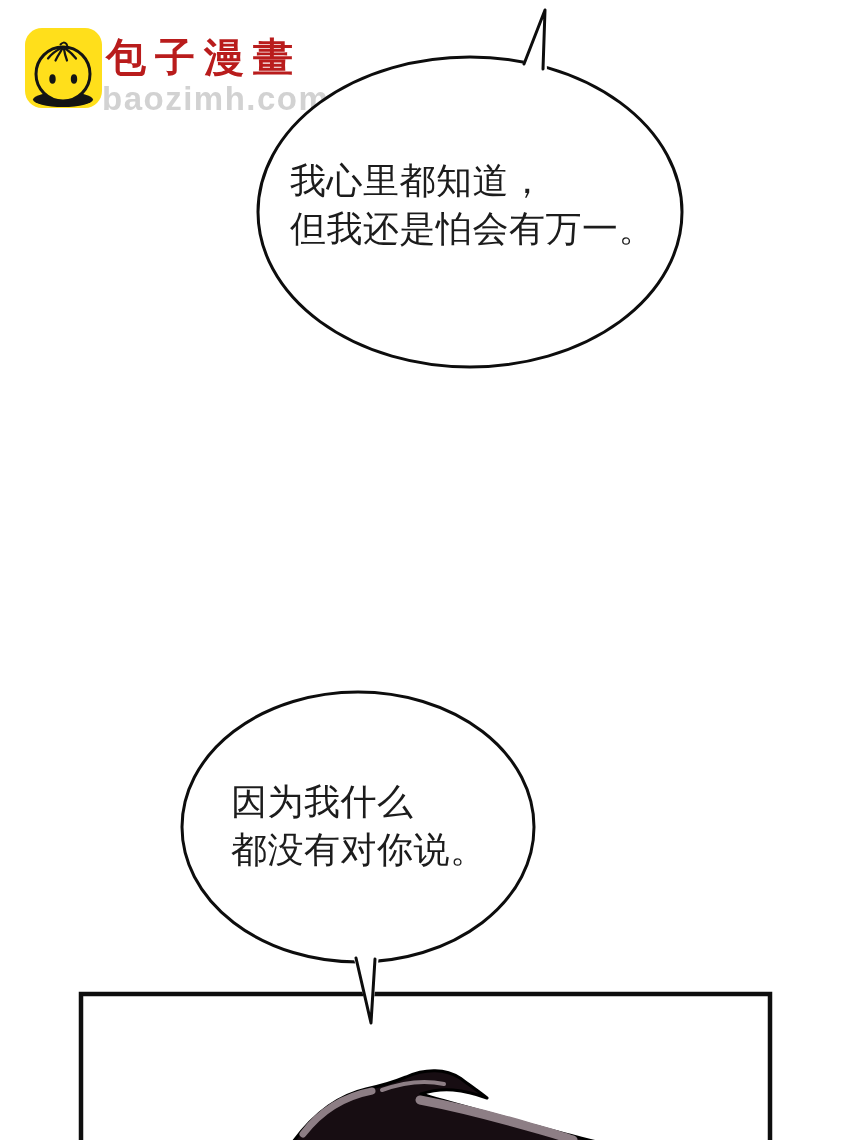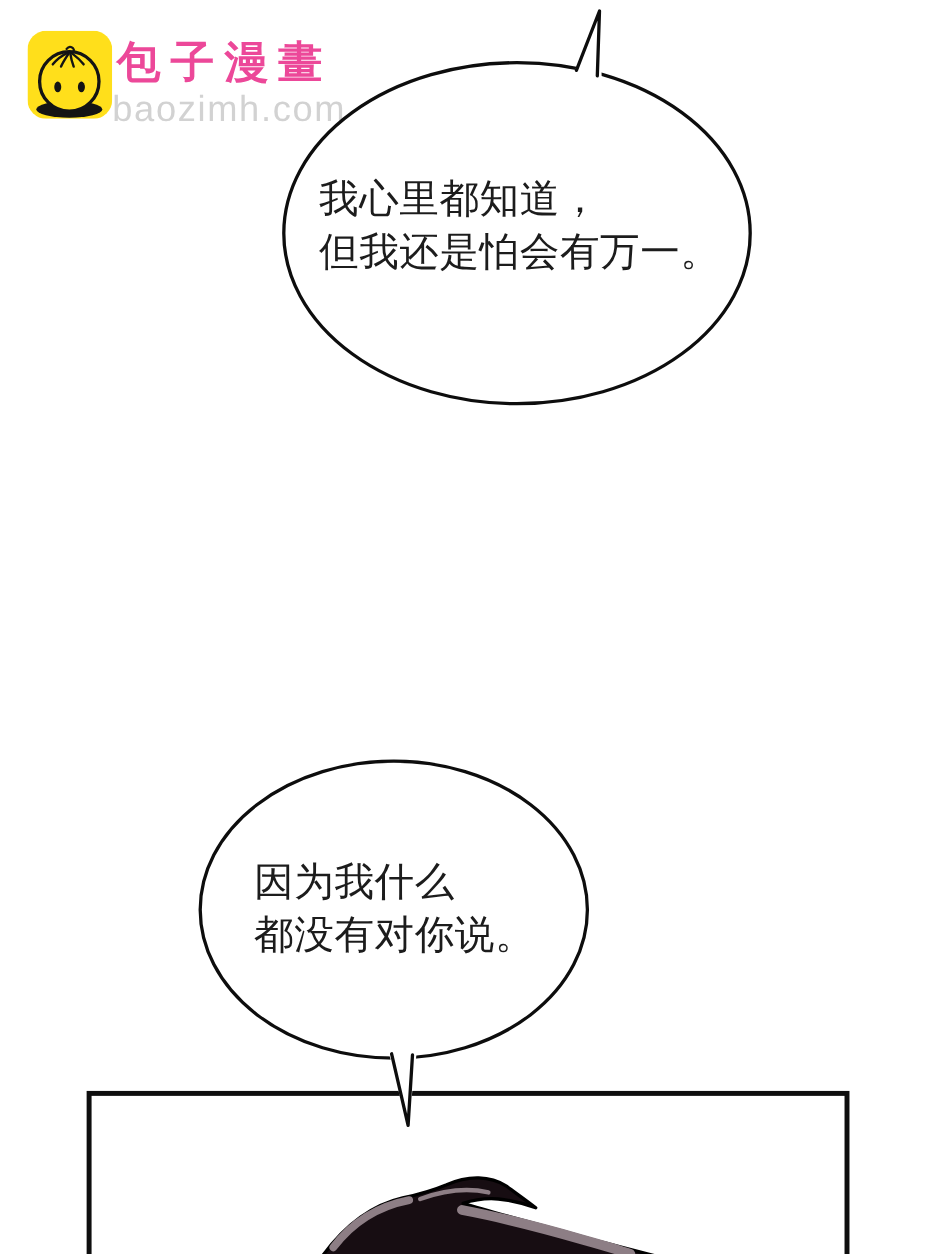--- a/index.html
+++ b/index.html
@@ -8,25 +8,25 @@
     width:850px;height:1140px;
     background:#ffffff;
     overflow:hidden;
     font-family:"Liberation Sans", sans-serif;
   }
   
   .wm-icon{position:absolute;left:25px;top:28px;width:77px;height:80px;}
   .wm-title{
     position:absolute;left:106px;top:37px;
     font-size:40px;font-weight:700;letter-spacing:9px;
-    color:#ec4899;line-height:1;white-space:nowrap;
+    color:#b91c1c;line-height:1;white-space:nowrap;
   }
   .wm-url{
     position:absolute;left:102px;top:82px;
-    font-size:33px;font-weight:400;letter-spacing:1.5px;
+    font-size:33px;font-weight:700;letter-spacing:1.5px;
     color:#d2d2d2;line-height:1;white-space:nowrap;
   }
   
   .scene{position:absolute;left:0;top:0;width:850px;height:1140px;}
   
   .bubble-text{
     position:absolute;
     font-size:36px;line-height:48px;font-weight:500;
     letter-spacing:0.5px;color:#1c1c1c;white-space:nowrap;
   }

